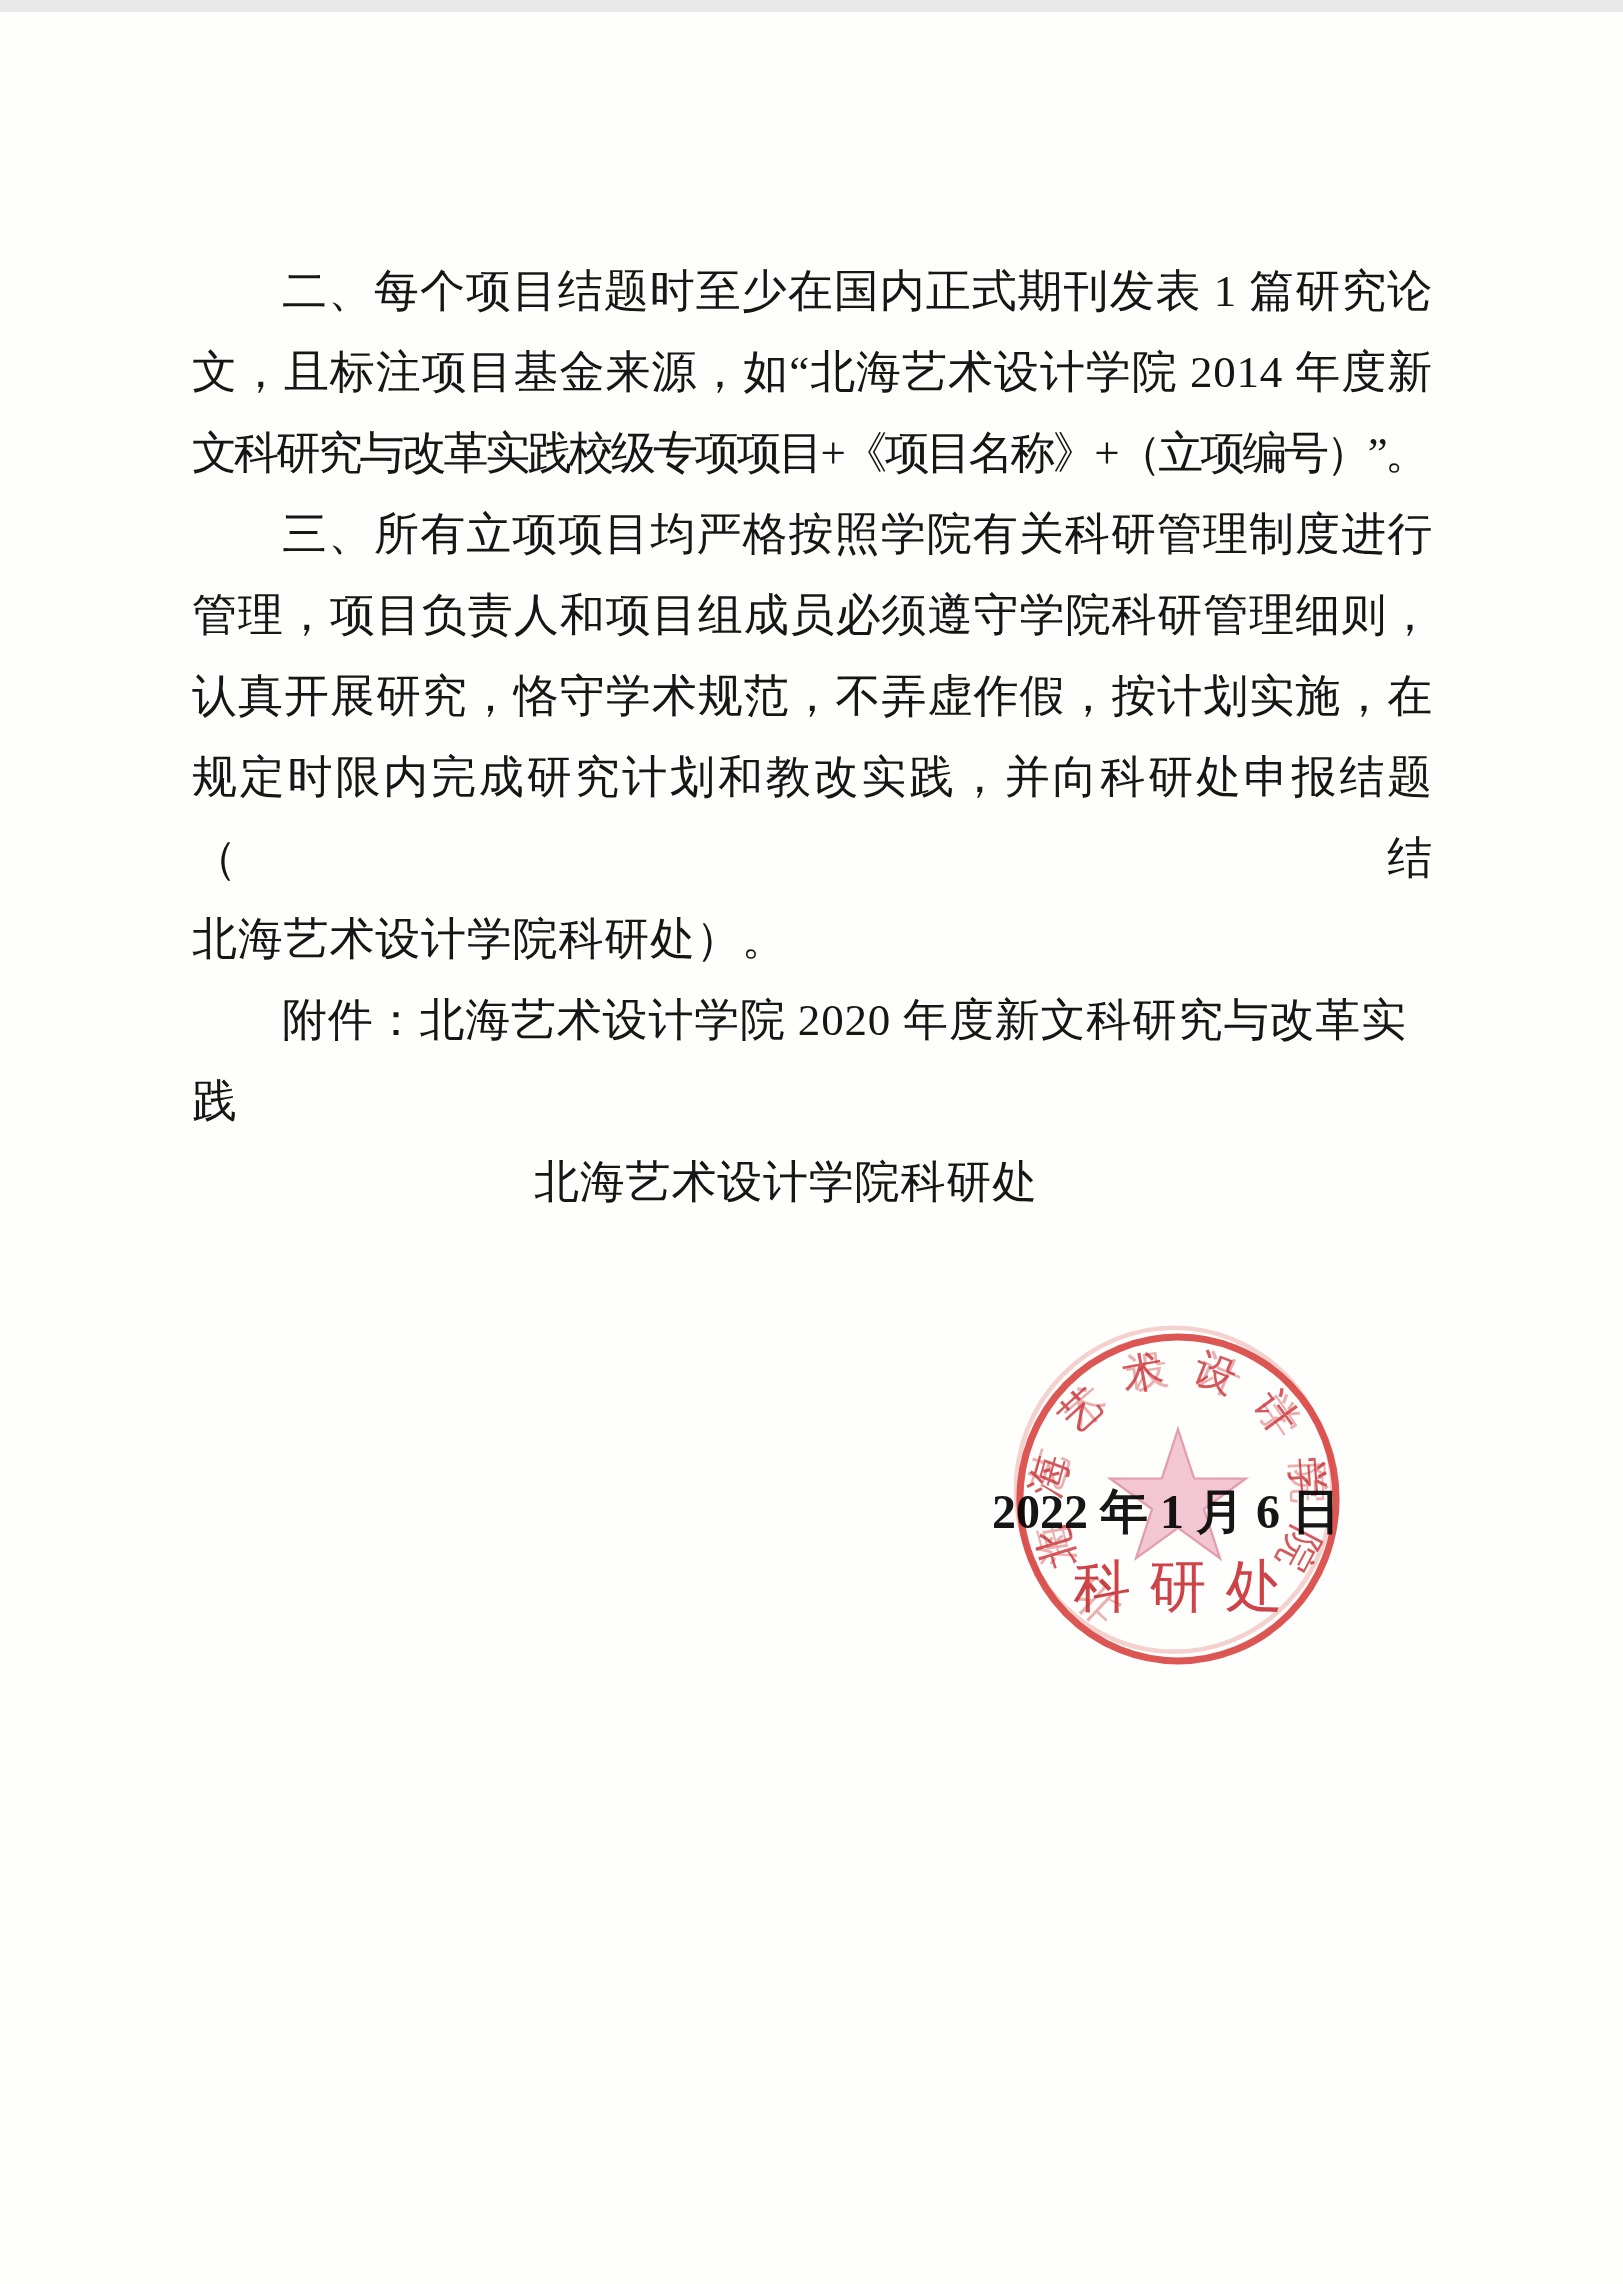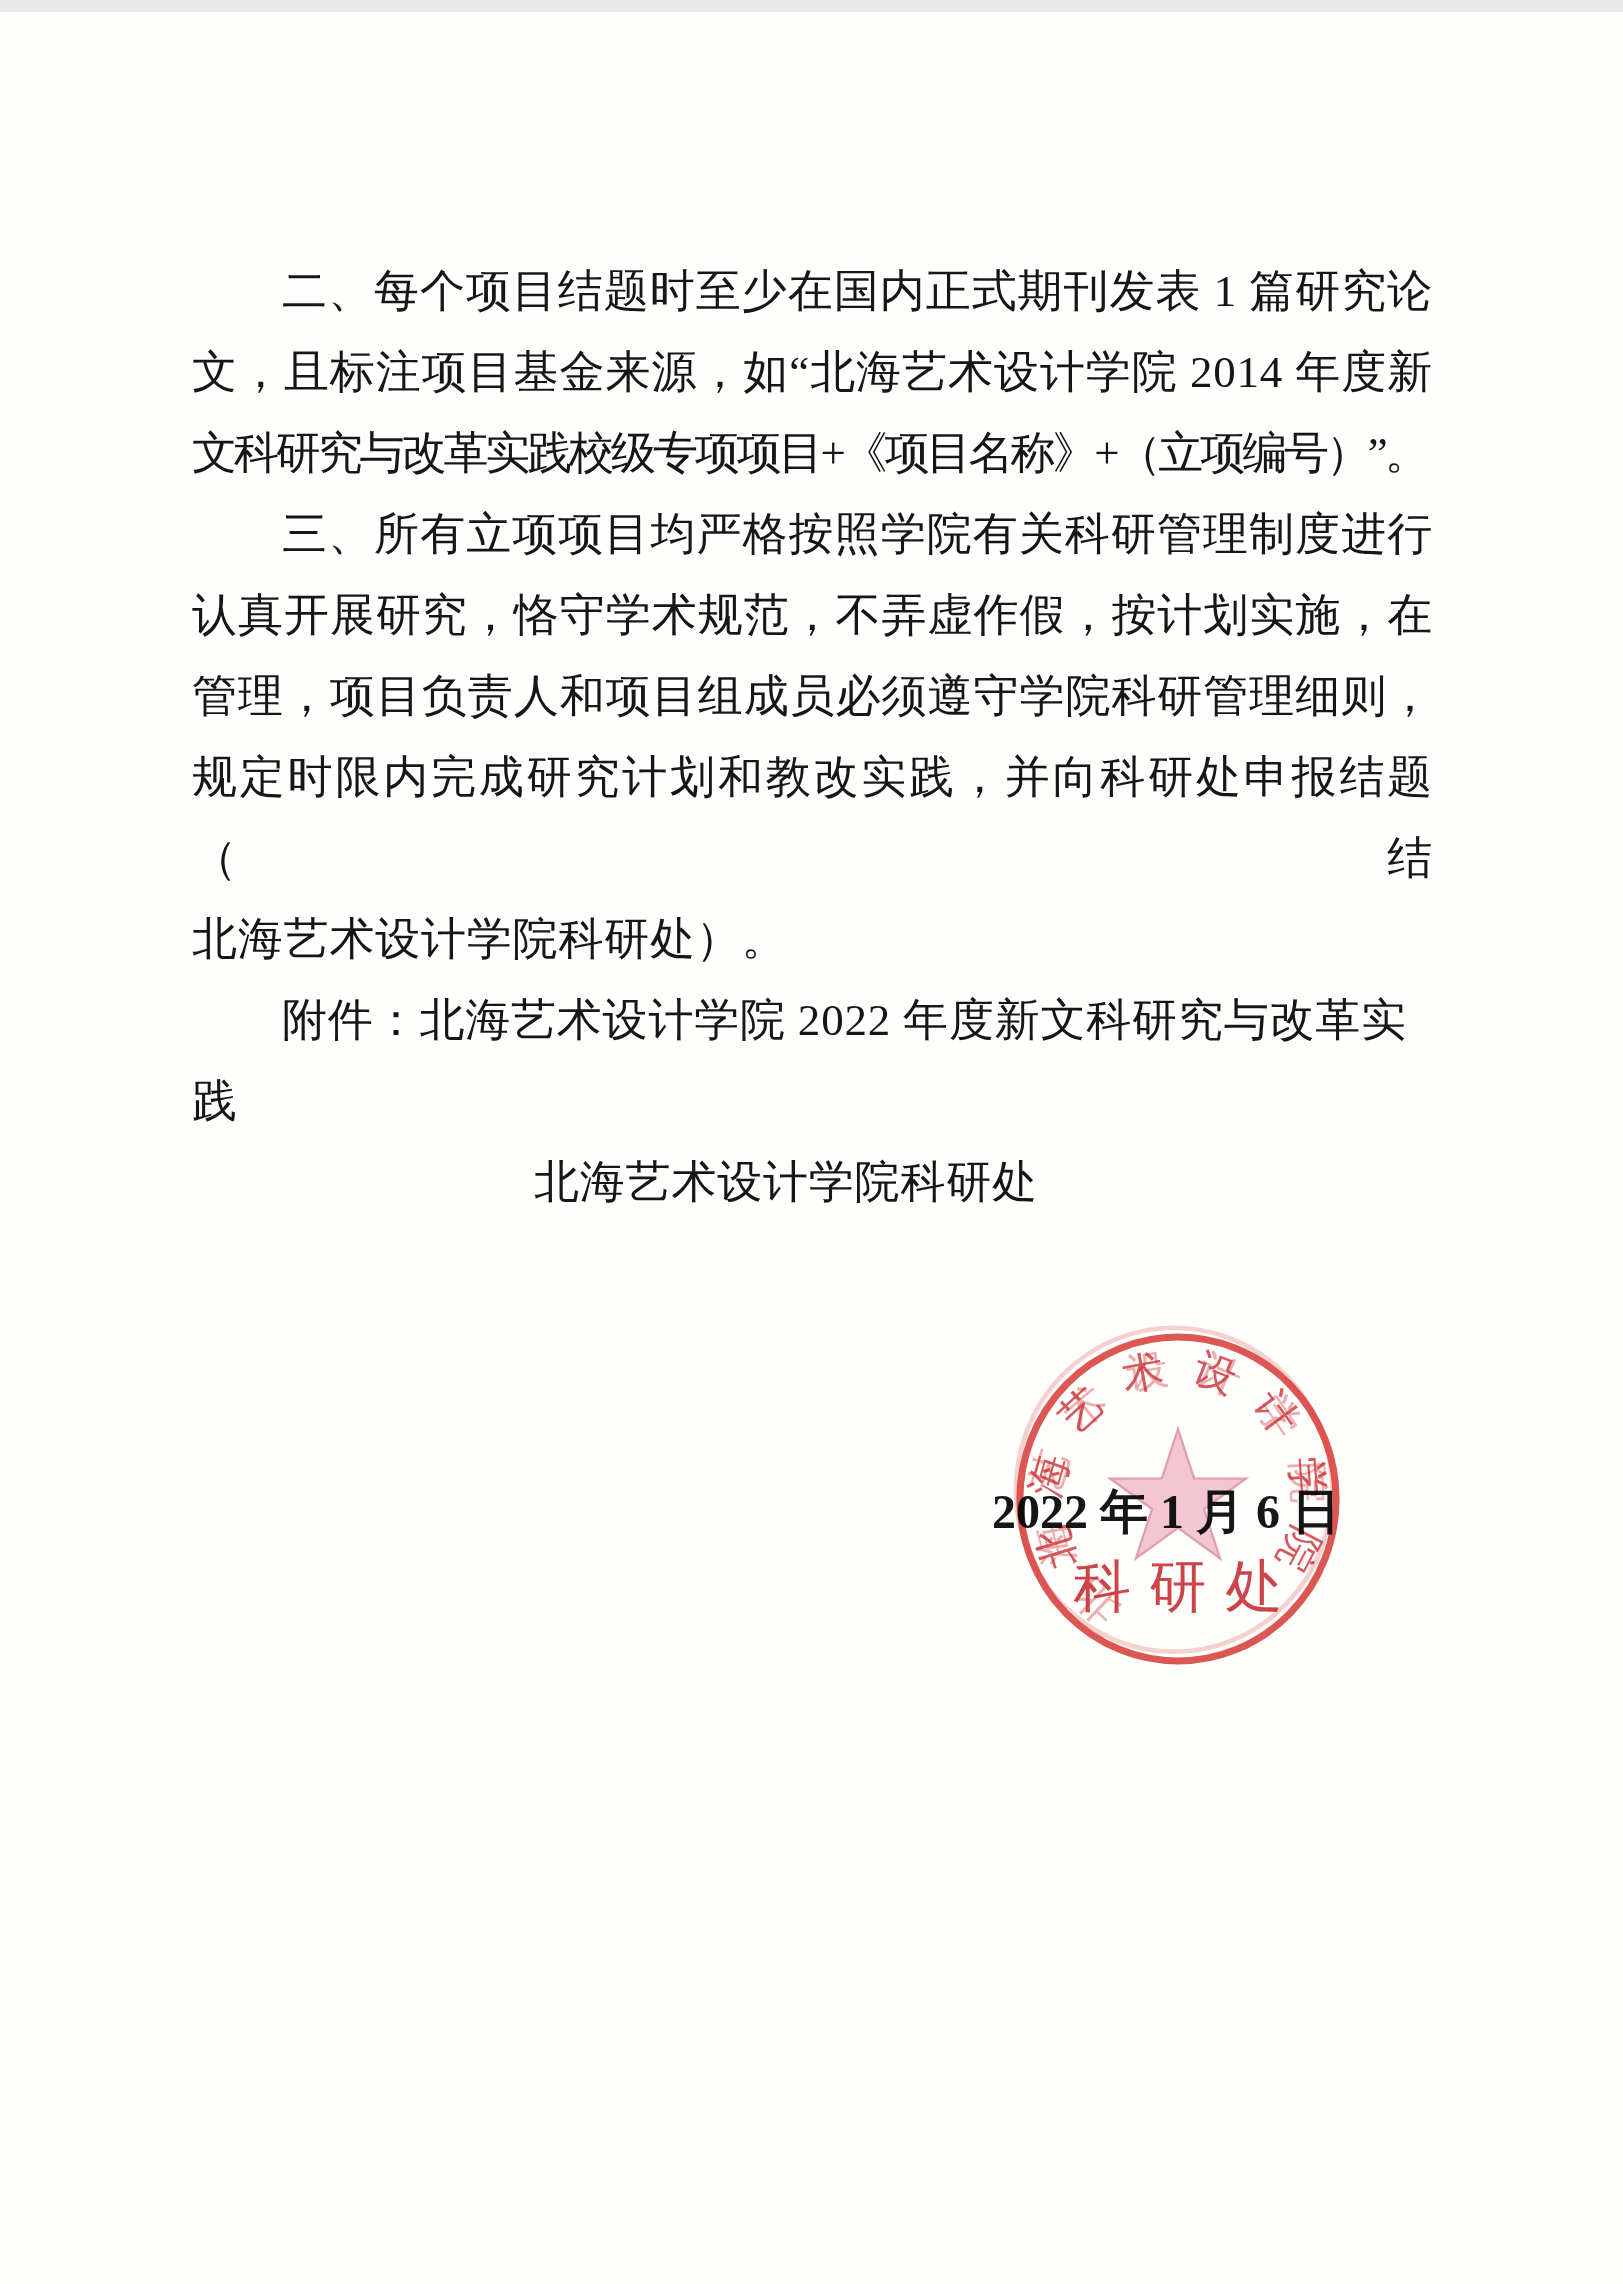--- a/index.html
+++ b/index.html
@@ -55,25 +55,25 @@
 </head>
 <body>
 
 <div class="page">
 
   <div class="body-text">
     <div class="line l-indent l-just">二、每个项目结题时至少在国内正式期刊发表 1 篇研究论</div>
     <div class="line l-just">文，且标注项目基金来源，如“北海艺术设计学院 2014 年度新</div>
     <div class="line l-tight">文科研究与改革实践校级专项项目+《项目名称》+（立项编号）”。</div>
     <div class="line l-indent l-just">三、所有立项项目均严格按照学院有关科研管理制度进行</div>
+    <div class="line l-just">管理，项目负责人和项目组成员必须遵守学院科研管理细则，</div>
     <div class="line l-just">认真开展研究，恪守学术规范，不弄虚作假，按计划实施，在</div>
-    <div class="line l-just">管理，项目负责人和项目组成员必须遵守学院科研管理细则，</div>
     <div class="line l-just">规定时限内完成研究计划和教改实践，并向科研处申报结题（结</div>
     <div class="line">北海艺术设计学院科研处）。</div>
-    <div class="line l-indent">附件：北海艺术设计学院 2022 年度新文科研究与改革实践</div>
+    <div class="line l-indent">附件：北海艺术设计学院 2020 年度新文科研究与改革实践</div>
     <div class="line l-offset">北海艺术设计学院科研处</div>
   </div>
 
   <div class="sig-date">2022 年 1 月 6 日</div>
 
   <svg class="seal" viewBox="0 0 480 480" xmlns="http://www.w3.org/2000/svg">
     <defs>
       <path id="arcPath" d="M 134,346 A 150,150 0 1 1 346,346" fill="none"></path>
     </defs>
 

